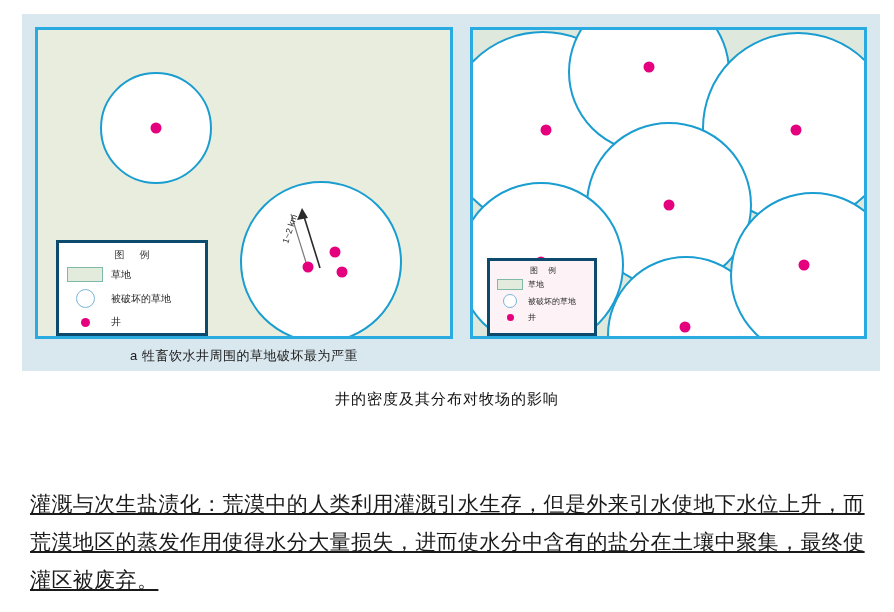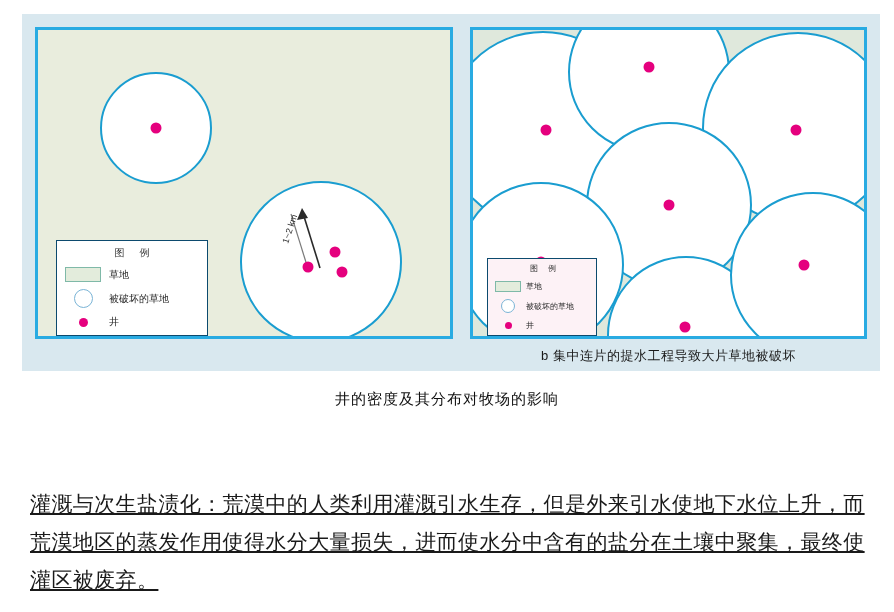--- a/index.html
+++ b/index.html
@@ -44,21 +44,21 @@
     color:#1a1a1a;
     letter-spacing:.5px;
     white-space:nowrap;
   }
   #caption-a{ left:13px;  width:418px; }
   #caption-b{ left:448px; width:397px; }
 
   
   .legend-box{
     position:absolute;
-    border:1px solid #0c4a6e;
+    border:3px solid #0c4a6e;
     box-sizing:border-box;
     padding:4px 0 2px 6px;
   }
   #legend-a{
     left:18px; bottom:0px;
     width:152px; height:96px;
     background:#ffffff;
   }
   #legend-b{
     left:14px; bottom:0px;
@@ -73,21 +73,20 @@
     margin:1px 0 5px 0;
     white-space:nowrap;
   }
   #legend-b .legend-title{ font-size:8px; letter-spacing:4px; margin:0 0 3px 0; }
 
   .legend-row{
     display:flex;
     align-items:center;
     margin-bottom:7px;
     white-space:nowrap;
-    margin-top:7px;
   }
   #legend-b .legend-row{ margin-bottom:4px; }
 
   .legend-key{
     width:40px; flex:0 0 40px;
     display:flex; align-items:center; justify-content:center;
   }
   #legend-b .legend-key{ width:28px; flex:0 0 28px; }
 
   .key-rect{
@@ -236,18 +235,18 @@
 
       <div class="legend-row">
         <span class="legend-key">
           <span class="key-dot"></span>
         </span>
         <span class="legend-label">井</span>
       </div>
     </div>
   </div>
 
-  <div id="caption-b" class="panel-caption">b 集中连片的提水工程导致大片草地被破坏</div>
+  <div id="caption-a" class="panel-caption">a 牲畜饮水井周围的草地破坏最为严重</div>
 </div>
 
 <div id="figure-title">井的密度及其分布对牧场的影响</div>
 
 <p id="body-text">灌溉与次生盐渍化：荒漠中的人类利用灌溉引水生存，但是外来引水使地下水位上升，而荒漠地区的蒸发作用使得水分大量损失，进而使水分中含有的盐分在土壤中聚集，最终使灌区被废弃。</p>
 
 </body></html>

